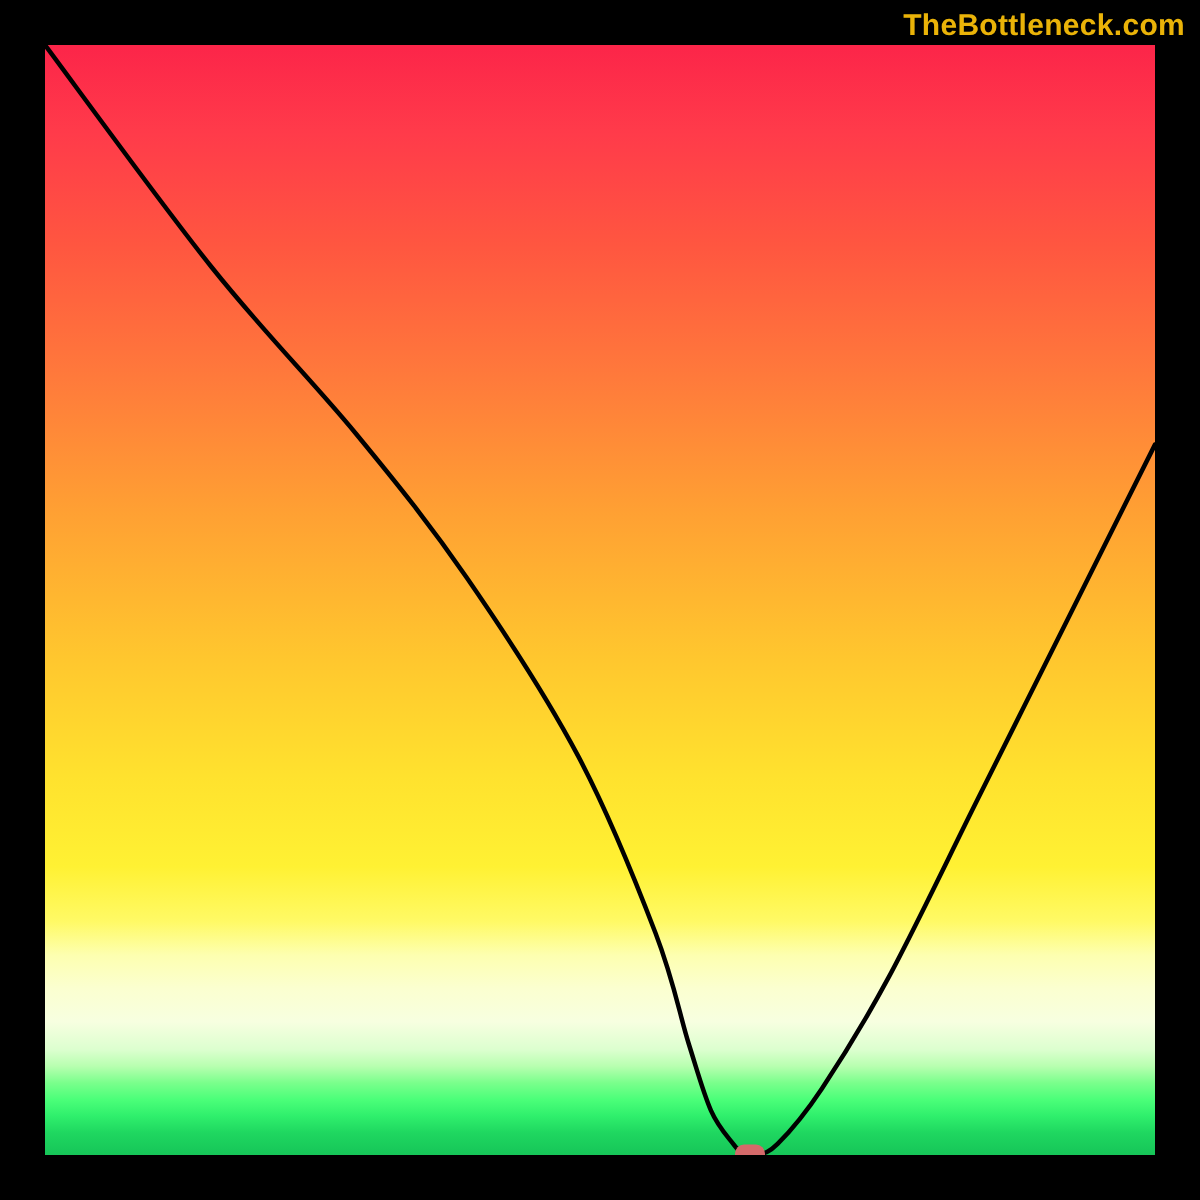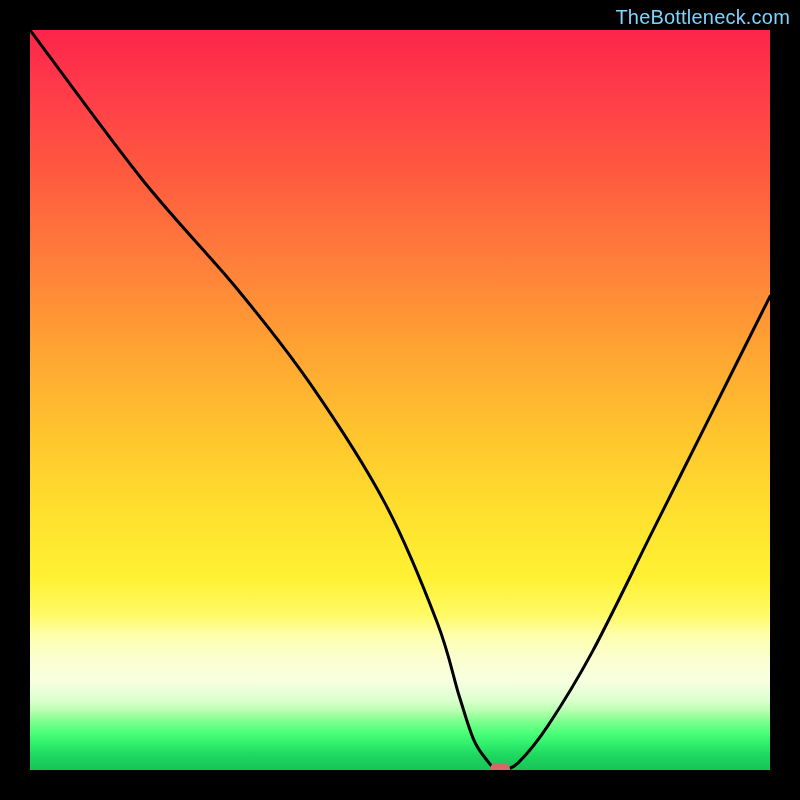--- a/index.html
+++ b/index.html
@@ -15,22 +15,22 @@
     width: 800px;
     height: 800px;
     background: #000000;
   }
   .watermark {
     position: absolute;
     top: 6px;
     right: 10px;
     font-family: Arial, Helvetica, sans-serif;
     font-size: 20px;
-    color: #7dd3fc;
-    font-weight: normal;
+    color: #eab308;
+    font-weight: bold;
     letter-spacing: 0.2px;
     z-index: 3;
   }
   .plot-area {
     position: absolute;
     left: 30px;
     top: 30px;
     width: 740px;
     height: 740px;
     overflow: hidden;

